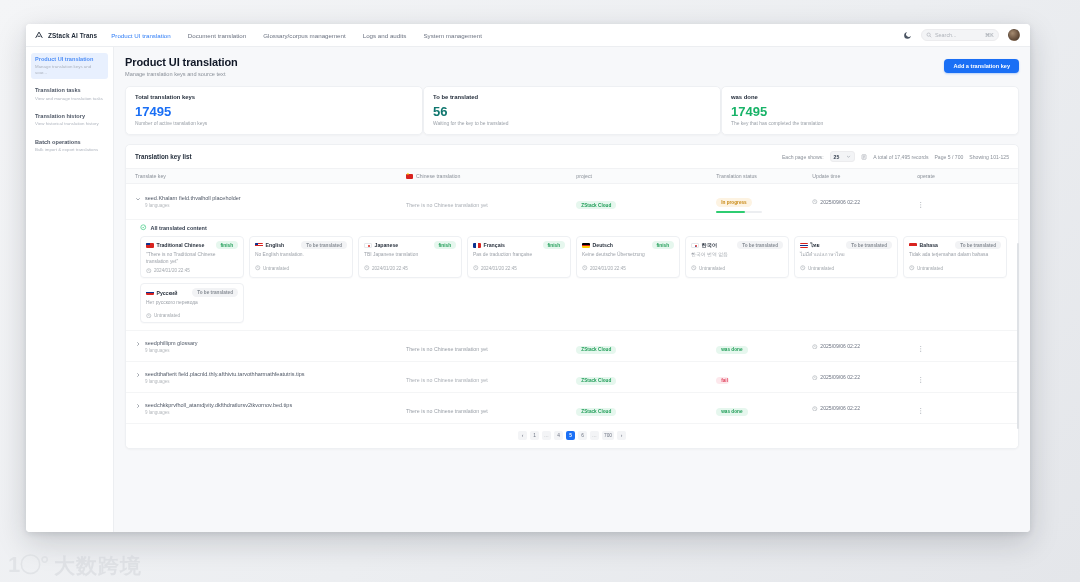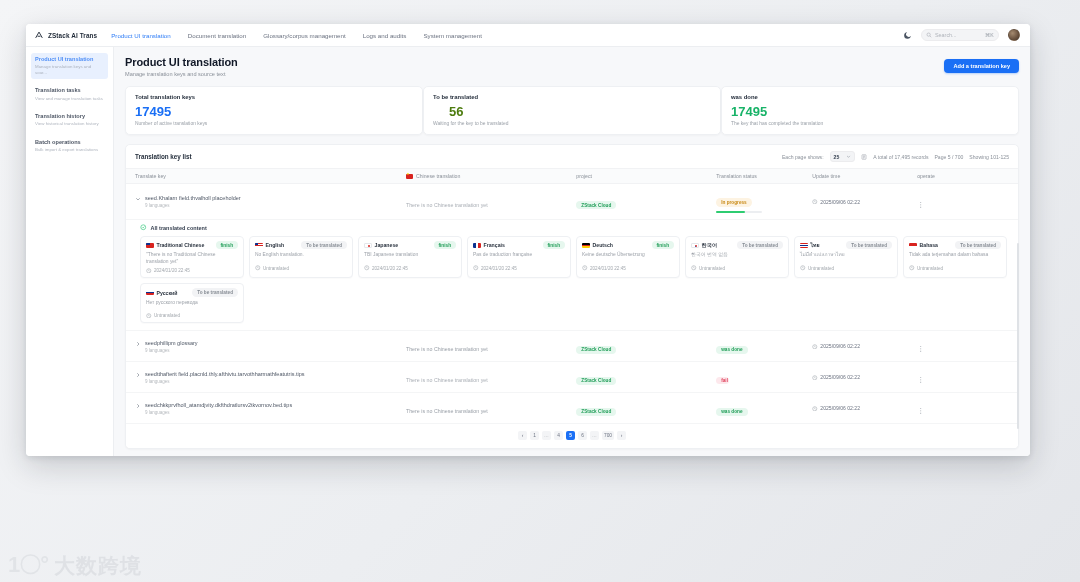--- a/index.html
+++ b/index.html
@@ -14,21 +14,21 @@
   
   .backdrop {
     position: absolute; inset: 0;
     background: linear-gradient(135deg,#f4f5f7 0%,#eceef1 55%,#e4e6ea 100%);
   }
 
   
   .app-window {
     position: absolute;
     left: 26px; top: 24px;
-    width: 1004px; height: 432px;
+    width: 1004px; height: 508px;
     background: #ffffff;
     border-radius: 4px;
     box-shadow: 0 10px 30px rgba(20,25,40,.18), 0 2px 6px rgba(20,25,40,.10);
     overflow: hidden;
     display: flex; flex-direction: column;
   }
 
   
   .topnav {
     height: 23px; min-height: 23px;
@@ -103,21 +103,21 @@
   
   .stats { display: flex; margin-bottom: 9px; }
   .stat-card {
     flex: 1; background: #fff; border-radius: 5px;
     border: 1px solid #eef0f3; padding: 7px 9px 8px 9px;
     box-shadow: 0 1px 2px rgba(16,24,40,.03);
   }
   .stat-label { font-size: 5.9px; font-weight: 700; color: #1f2937; }
   .stat-value { font-size: 13px; font-weight: 700; margin-top: 5px; line-height: 1; }
   .stat-value.blue { color: #1a6ff5; }
-  .stat-value.amber { color: #4d7c0f; margin-left: 16px; }
+  .stat-value.amber { color: #0f766e; }
   .stat-value.green { color: #18b368; }
   .stat-desc { font-size: 4.9px; color: #9aa0a8; margin-top: 3px; }
 
   
   .panel {
     background: #fff; border-radius: 5px; border: 1px solid #eef0f3;
     box-shadow: 0 1px 2px rgba(16,24,40,.03); overflow: hidden;
   }
   .panel-head {
     display: flex; align-items: center;

